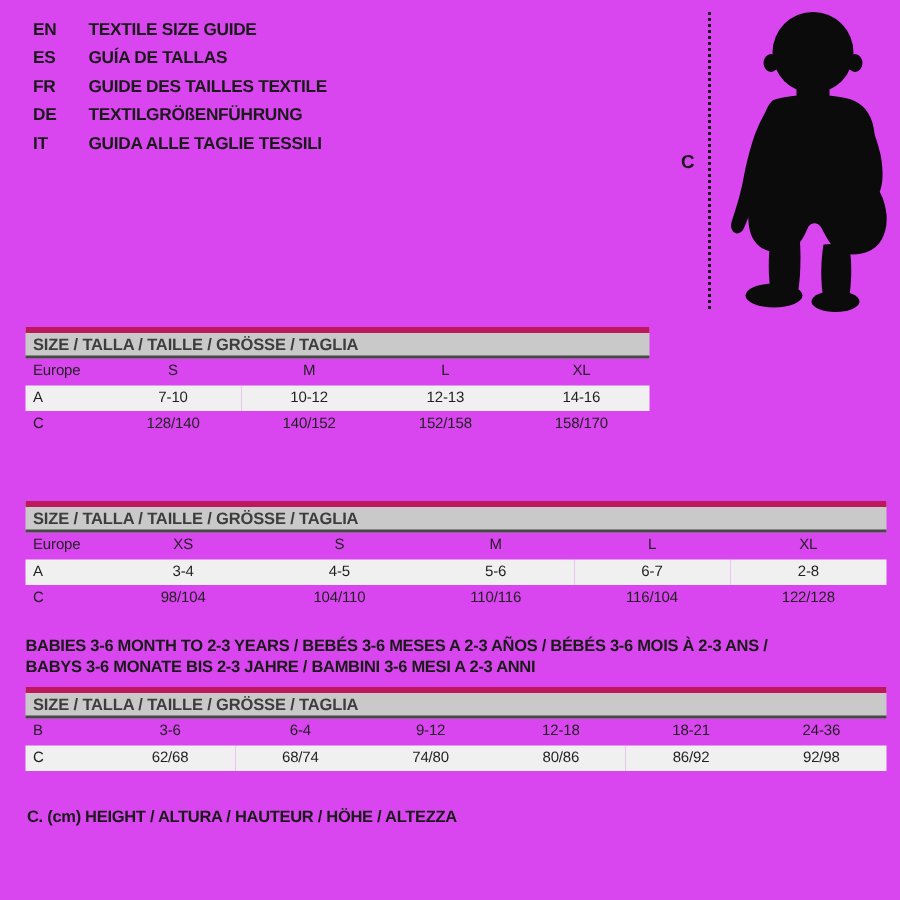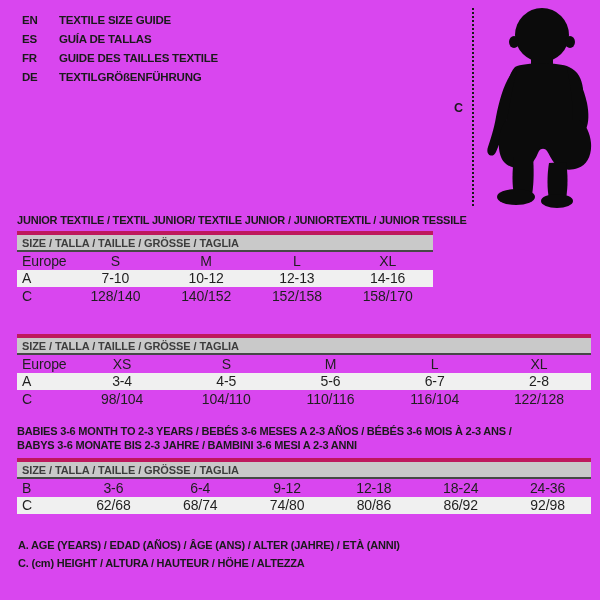--- a/index.html
+++ b/index.html
@@ -27,21 +27,21 @@
   .sec-title sub { font-size:7.5px; }
   .sec-title .tline { display:block; line-height:14px; }
   #section-junior .table-box   { margin-top:4px; }
   #section-children .table-box { margin-top:14px; }
   #section-babies .table-box   { margin-top:6px; }
 
   .size-bar { background:#c9c9c9; border-top:4px solid #be185d; border-bottom:2px solid #474747;
               height:21px; line-height:17px; padding-left:5px; font-size:11px; font-weight:bold;
               color:#3d3d3d; letter-spacing:-0.1px; }
   table { border-collapse:collapse; table-layout:fixed; width:100%; }
-  td { font-size:14px; height:17.5px; text-align:center; padding:0; color:#1f1f1f; letter-spacing:-0.1px; }
+  td { font-size:10px; height:17.5px; text-align:center; padding:0; color:#1f1f1f; letter-spacing:-0.1px; }
   td.rowlabel { text-align:left; padding-left:5px; }
   col.label-col { width:53px; }
   tr.alt { background:#f0f0f0; }
 
   
   .notes { position:absolute; left:18px; top:537px; }
   .note-line { font-size:11px; font-weight:bold; line-height:17.5px; letter-spacing:-0.2px; white-space:nowrap; }
 </style>
 </head>
 <body>
@@ -57,20 +57,24 @@
       <span class="lang-code">ES</span>
       <span class="lang-title">GUÍA DE TALLAS</span>
     </div>
     <div class="lang-row">
       <span class="lang-code">FR</span>
       <span class="lang-title">GUIDE DES TAILLES TEXTILE</span>
     </div>
     <div class="lang-row">
       <span class="lang-code">DE</span>
       <span class="lang-title">TEXTILGRÖßENFÜHRUNG</span>
+    </div>
+    <div class="lang-row">
+      <span class="lang-code">IT</span>
+      <span class="lang-title">GUIDA ALLE TAGLIE TESSILI</span>
     </div>
   </div>
 
   <div class="figure-area">
     <span class="c-label">C</span>
     <div class="dotted-line"></div>
     <svg class="baby-svg" width="120" height="205" viewBox="0 0 120 205">
       <g fill="#0b0b0b">
         <ellipse cx="57" cy="30" rx="27" ry="27"></ellipse>
         <ellipse cx="29" cy="37" rx="5" ry="6"></ellipse>
@@ -82,21 +86,20 @@
         <path d="M22,115 L94,115 C101,119 105,128 106,138 C107,150 102,160 93,163 C85,166 75,165 70,159 C66,154 64,149 62,146 C60,143 56,143 54,146 C52,150 50,156 45,160 C38,166 25,164 19,157 C13,150 13,137 15,128 C17,121 19,117 22,115 Z"></path>
         <path d="M29,152 C27,166 27,180 29,190 L47,190 C49,178 49,163 48,152 Z"></path>
         <ellipse cx="31" cy="192" rx="19" ry="8"></ellipse>
         <path d="M64,158 C62,170 62,184 64,194 L81,194 C83,182 83,168 81,157 Z"></path>
         <ellipse cx="72" cy="196" rx="16" ry="7"></ellipse>
       </g>
     </svg>
   </div>
 
   <div class="section" id="section-junior">
-    <div class="sec-title">JUNIOR TEXTILE / TEXTIL JUNIOR/ TEXTILE JUNIOR / JUNIORTEXTIL / JUNIOR TESSILE</div>
     <div class="table-box">
       <div class="size-bar">SIZE / TALLA / TAILLE / GRÖSSE / TAGLIA</div>
       <table>
         <colgroup>
             <col class="label-col">
             <col>
             <col>
             <col>
             <col>
           </colgroup>
@@ -186,35 +189,34 @@
             <col>
             <col>
           </colgroup>
         <tbody>
             <tr>
           <td class="rowlabel">B</td>
           <td>3-6</td>
           <td>6-4</td>
           <td>9-12</td>
           <td>12-18</td>
-          <td>18-24</td>
+          <td>18-21</td>
           <td>24-36</td>
         </tr>
         <tr class="alt">
           <td class="rowlabel">C</td>
           <td>62/68</td>
           <td>68/74</td>
           <td>74/80</td>
           <td>80/86</td>
           <td>86/92</td>
           <td>92/98</td>
         </tr>
       </tbody>
         </table>
     </div>
   </div>
 
   <div class="notes">
-    <div class="note-line">A. AGE (YEARS) / EDAD (AÑOS) / ÂGE (ANS) / ALTER (JAHRE) / ETÀ (ANNI)</div>
     <div class="note-line">C. (cm) HEIGHT / ALTURA / HAUTEUR / HÖHE / ALTEZZA</div>
   </div>
 
 </div>
 
 </body></html>

